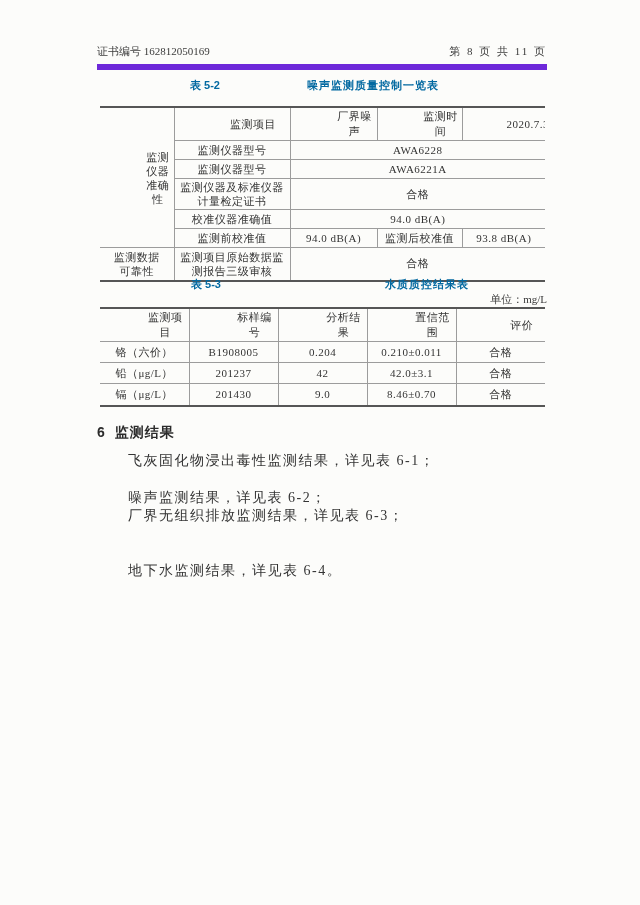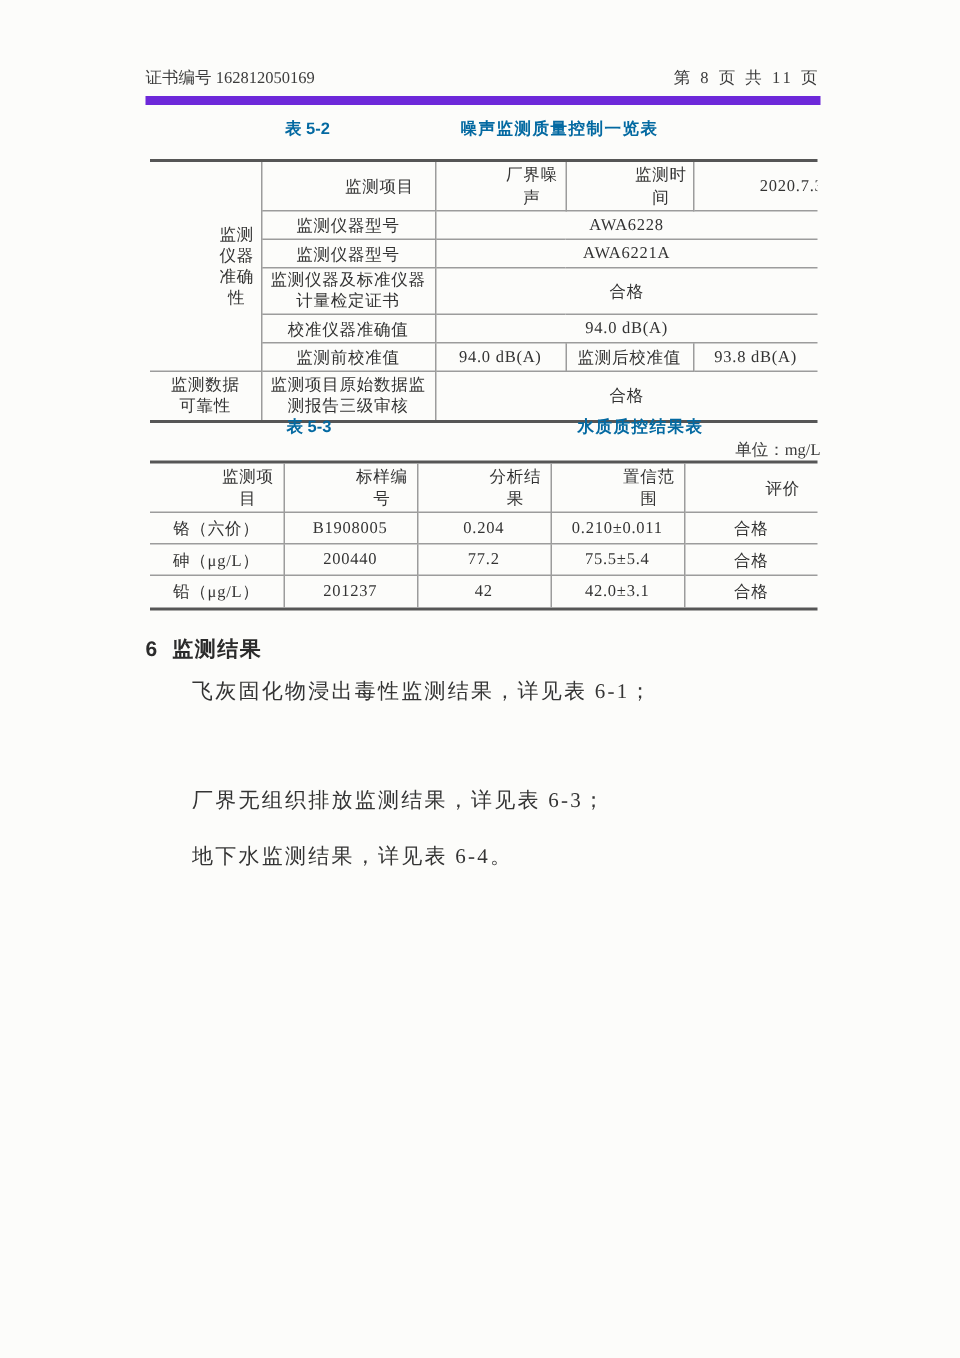--- a/index.html
+++ b/index.html
@@ -69,21 +69,21 @@
     position:absolute; left:97px; top:424px;
     font-family:"Liberation Sans","DejaVu Sans",sans-serif;
     font-weight:bold; font-size:14px; color:#2b2b2b;
     display:flex; gap:9px; letter-spacing:1px;
   }
   .para {
     position:absolute; left:128px;
     font-size:14px; letter-spacing:1.5px; color:#343434;
     white-space:nowrap;
   }
-  .p0 { top:452px; } .p1 { top:489px; } .p2 { top:525px; } .p3 { top:562px; }
+  .p0 { top:452px; } .p1 { top:489px; } .p2 { top:507px; } .p3 { top:562px; }
 </style>
 </head>
 <body>
 
 <div class="page">
 
   <div class="hdr">
     <span class="left">证书编号 162812050169</span>
     <span class="right">第 8 页 共 11 页</span>
   </div>
@@ -177,38 +177,39 @@
         <td>评价</td>
       </tr>
       <tr class="h21">
         <td>铬（六价）</td>
         <td>B1908005</td>
         <td>0.204</td>
         <td>0.210±0.011</td>
         <td>合格</td>
       </tr>
       <tr class="h21">
-        <td>砷（μg/L）</td>
-        <td>200440</td>
-        <td>77.2</td>
-        <td>75.5±5.4</td>
-        <td>合格</td>
-      </tr>
-      <tr class="h21">
         <td>铅（μg/L）</td>
         <td>201237</td>
         <td>42</td>
         <td>42.0±3.1</td>
         <td>合格</td>
       </tr>
+      <tr class="h21">
+        <td>镉（μg/L）</td>
+        <td>201430</td>
+        <td>9.0</td>
+        <td>8.46±0.70</td>
+        <td>合格</td>
+      </tr>
     </tbody>
       </table>
   </div>
 
   <div class="sec-heading">
     <span>6</span>
     <span>监测结果</span>
   </div>
   <div class="para p0">飞灰固化物浸出毒性监测结果，详见表 6-1；</div>
+  <div class="para p1">噪声监测结果，详见表 6-2；</div>
   <div class="para p2">厂界无组织排放监测结果，详见表 6-3；</div>
   <div class="para p3">地下水监测结果，详见表 6-4。</div>
 
 </div>
 
 </body></html>

